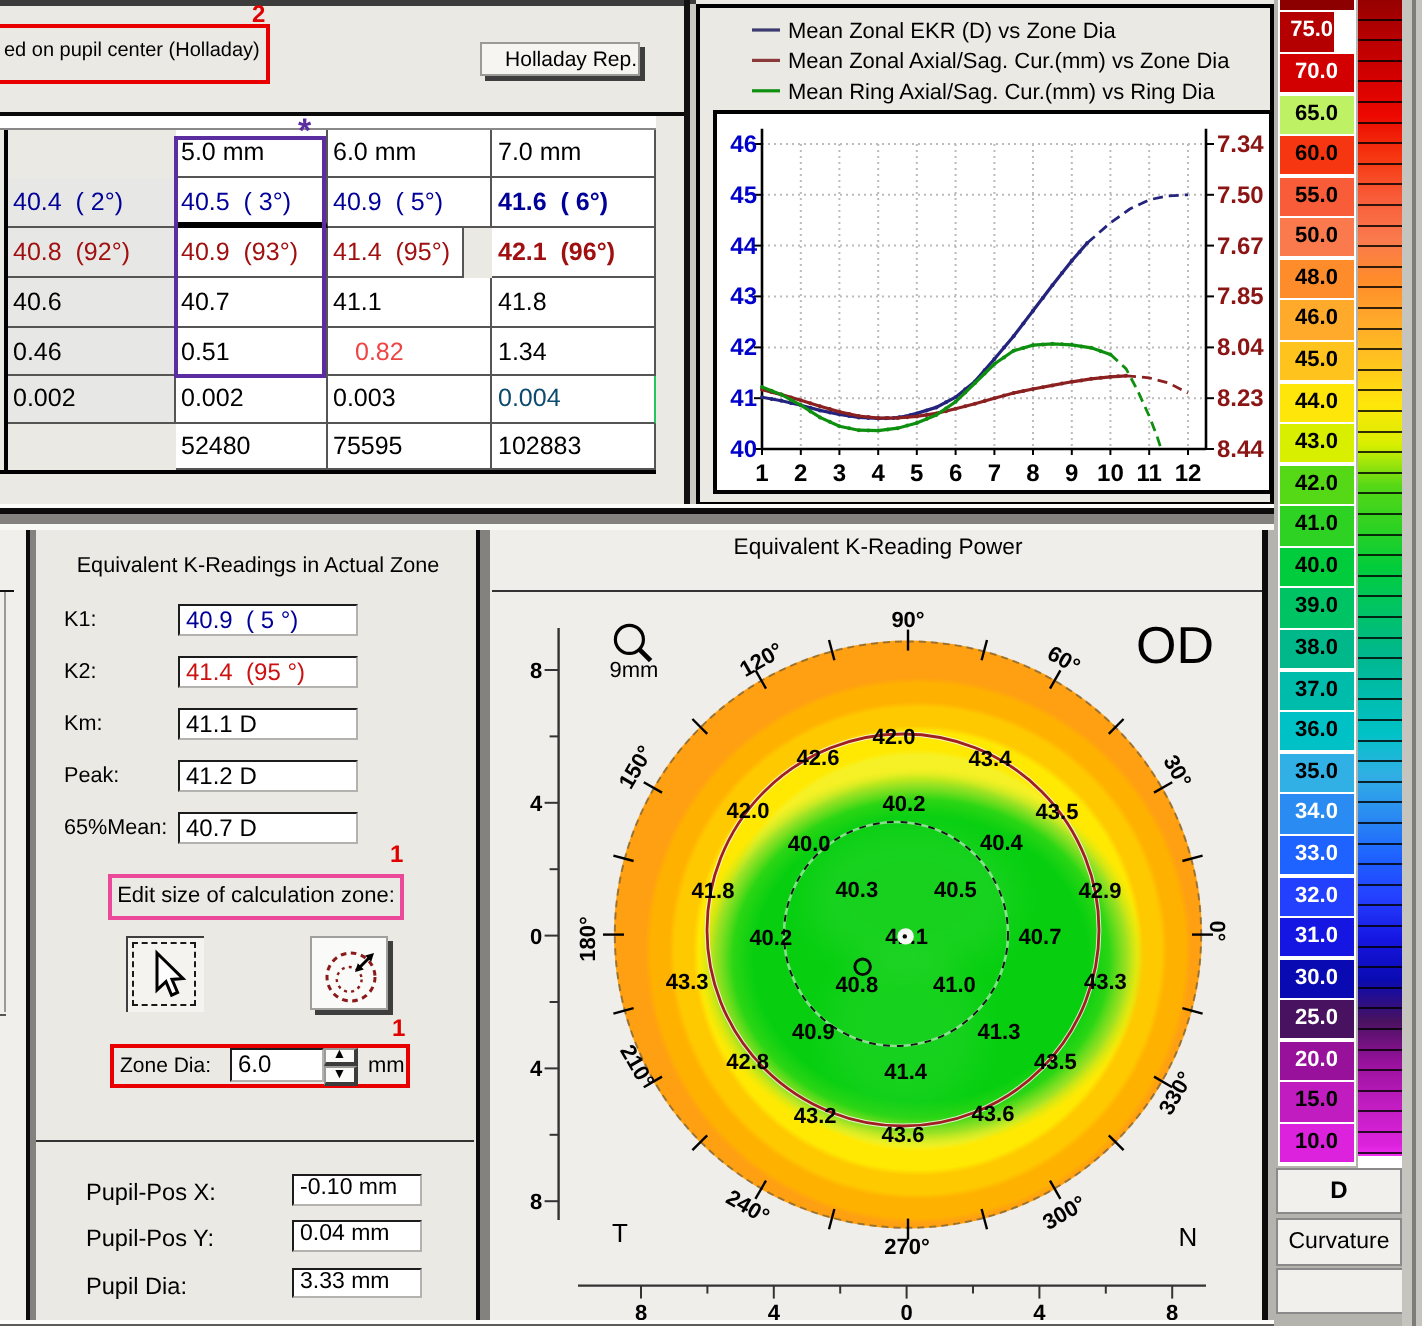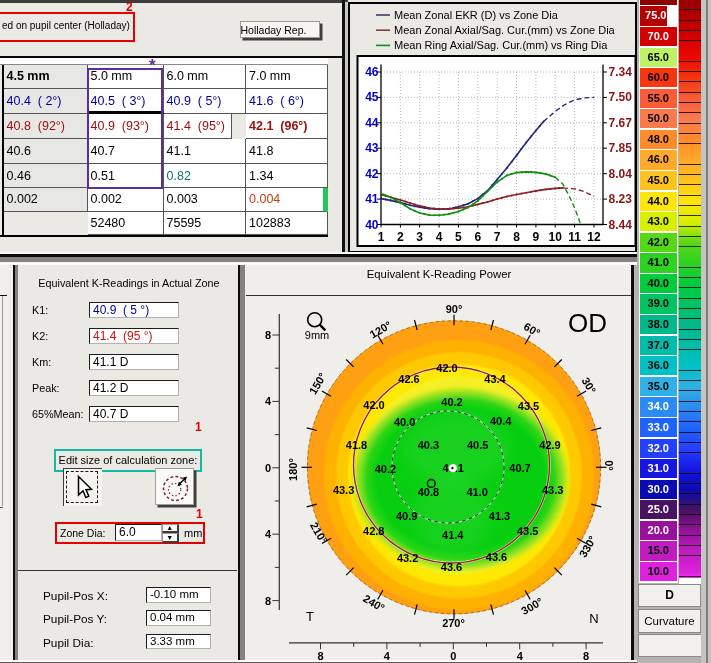--- a/index.html
+++ b/index.html
@@ -1,52 +1,51 @@
 <!DOCTYPE html>
 <html><head><meta charset="utf-8"><style>
 *{margin:0;padding:0;box-sizing:border-box}
 body{width:711px;height:663px;position:relative;background:#ebe9e4;font-family:"Liberation Sans",sans-serif;overflow:hidden}
 .abs{position:absolute}
 </style></head><body>
 <div class="abs" style="left:0;top:0;width:348px;height:2.5px;background:#3c3c3c"></div>
 <div class="abs" style="left:126px;top:0px;width:9px;height:12px;color:#e00000;font-size:12px;font-weight:bold">2</div>
 <div class="abs" style="left:-3px;top:12px;width:138px;height:30px;border:2px solid #e80000;background:#ebe9e4"></div>
 <div class="abs" style="left:2px;top:20px;font-size:10px;color:#000;white-space:nowrap">ed on pupil center (Holladay)</div>
-<div class="abs" style="left:239.5px;top:20.5px;width:80px;height:17.5px;background:#f6f5f2;border:1px solid #9a9a96;box-shadow:2.5px 2.5px 0 #3e3e3e;font-size:10.5px;color:#000;text-align:left;line-height:16px">Holladay Rep.</div>
+<div class="abs" style="left:239.5px;top:20.5px;width:80px;height:17.5px;background:#f6f5f2;border:1px solid #9a9a96;box-shadow:2.5px 2.5px 0 #3e3e3e;font-size:10.5px;color:#000;text-align:right;line-height:16px">Holladay Rep.</div>
 <div class="abs" style="left:0;top:56px;width:342px;height:2px;background:#0a0a0a"></div>
 <div class="abs" style="left:0;top:58px;width:328px;height:7px;background:#fff"></div>
 <div class="abs" style="left:0;top:65px;width:342px;height:173.5px">
 <div class="abs" style="left:0;top:-1px;width:328px;height:1px;background:#888"></div>
 <div class="abs" style="left:0;top:170px;width:328px;height:1.5px;background:#000"></div>
 <div class="abs" style="left:326px;top:0;width:1.5px;height:171.5px;background:#000"></div>
 <div class="abs" style="left:2px;top:0;width:1.5px;height:171.5px;background:#000"></div>
-<div class="abs" style="left:3.5px;top:0px;width:84.0px;height:23.5px;background:#e7e7e6;border-right:1px solid #555;border-bottom:1px solid #555;color:#000;font-size:12.5px;font-weight:bold;line-height:23.5px;padding-left:3px;white-space:nowrap;overflow:hidden">4.5 mm</div>
 <div class="abs" style="left:87.5px;top:0px;width:76.0px;height:23.5px;background:#fff;border-right:1px solid #555;border-bottom:1px solid #555;color:#000;font-size:12.5px;font-weight:normal;line-height:23.5px;padding-left:3px;white-space:nowrap;overflow:hidden">5.0 mm</div>
 <div class="abs" style="left:163.5px;top:0px;width:82.5px;height:23.5px;background:#fff;border-right:1px solid #555;border-bottom:1px solid #555;color:#000;font-size:12.5px;font-weight:normal;line-height:23.5px;padding-left:3px;white-space:nowrap;overflow:hidden">6.0 mm</div>
 <div class="abs" style="left:246px;top:0px;width:81.5px;height:23.5px;background:#fff;border-right:1px solid #555;border-bottom:1px solid #555;color:#000;font-size:12.5px;font-weight:normal;line-height:23.5px;padding-left:3px;white-space:nowrap;overflow:hidden">7.0 mm</div>
 <div class="abs" style="left:3.5px;top:23.5px;width:84.0px;height:25.0px;background:#e7e7e6;border-right:1px solid #555;border-bottom:1px solid #555;color:#000099;font-size:12.5px;font-weight:normal;line-height:25.0px;padding-left:3px;white-space:nowrap;overflow:hidden">40.4&nbsp;&nbsp;( 2°)</div>
 <div class="abs" style="left:87.5px;top:23.5px;width:76.0px;height:25.0px;background:#fff;border-right:1px solid #555;border-bottom:3px solid #000000;color:#000099;font-size:12.5px;font-weight:normal;line-height:25.0px;padding-left:3px;white-space:nowrap;overflow:hidden">40.5&nbsp;&nbsp;( 3°)</div>
 <div class="abs" style="left:163.5px;top:23.5px;width:82.5px;height:25.0px;background:#fff;border-right:1px solid #555;border-bottom:1px solid #555;color:#000099;font-size:12.5px;font-weight:normal;line-height:25.0px;padding-left:3px;white-space:nowrap;overflow:hidden">40.9&nbsp;&nbsp;( 5°)</div>
-<div class="abs" style="left:246px;top:23.5px;width:81.5px;height:25.0px;background:#fff;border-right:1px solid #555;border-bottom:1px solid #555;color:#000099;font-size:12.5px;font-weight:normal;line-height:25.0px;padding-left:3px;white-space:nowrap;overflow:hidden">41.6&nbsp;&nbsp;( 6°)</div>
+<div class="abs" style="left:246px;top:23.5px;width:81.5px;height:25.0px;background:#fff;border-right:1px solid #555;border-bottom:1px solid #555;color:#000099;font-size:12.5px;font-weight:bold;line-height:25.0px;padding-left:3px;white-space:nowrap;overflow:hidden">41.6&nbsp;&nbsp;( 6°)</div>
 <div class="abs" style="left:3.5px;top:48.5px;width:84.0px;height:25.0px;background:#e7e7e6;border-right:1px solid #555;border-bottom:1px solid #555;color:#a01010;font-size:12.5px;font-weight:normal;line-height:25.0px;padding-left:3px;white-space:nowrap;overflow:hidden">40.8&nbsp;&nbsp;(92°)</div>
 <div class="abs" style="left:87.5px;top:48.5px;width:76.0px;height:25.0px;background:#fff;border-right:1px solid #555;border-bottom:1px solid #555;color:#a01010;font-size:12.5px;font-weight:normal;line-height:25.0px;padding-left:3px;white-space:nowrap;overflow:hidden">40.9&nbsp;&nbsp;(93°)</div>
 <div class="abs" style="left:163.5px;top:48.5px;width:68px;height:25.0px;background:#fff;border-right:1px solid #555;border-bottom:1px solid #555;color:#a01010;font-size:12.5px;font-weight:normal;line-height:25.0px;padding-left:3px;white-space:nowrap;overflow:hidden">41.4&nbsp;&nbsp;(95°)</div>
 <div class="abs" style="left:246px;top:48.5px;width:81.5px;height:25.0px;background:#fff;border-right:1px solid #555;border-bottom:1px solid #555;color:#a01010;font-size:12.5px;font-weight:bold;line-height:25.0px;padding-left:3px;white-space:nowrap;overflow:hidden">42.1&nbsp;&nbsp;(96°)</div>
 <div class="abs" style="left:3.5px;top:73.5px;width:84.0px;height:25.0px;background:#e7e7e6;border-right:1px solid #555;border-bottom:1px solid #555;color:#000;font-size:12.5px;font-weight:normal;line-height:25.0px;padding-left:3px;white-space:nowrap;overflow:hidden">40.6</div>
 <div class="abs" style="left:87.5px;top:73.5px;width:76.0px;height:25.0px;background:#fff;border-right:1px solid #555;border-bottom:1px solid #555;color:#000;font-size:12.5px;font-weight:normal;line-height:25.0px;padding-left:3px;white-space:nowrap;overflow:hidden">40.7</div>
 <div class="abs" style="left:163.5px;top:73.5px;width:82.5px;height:25.0px;background:#fff;border-right:1px solid #555;border-bottom:1px solid #555;color:#000;font-size:12.5px;font-weight:normal;line-height:25.0px;padding-left:3px;white-space:nowrap;overflow:hidden">41.1</div>
 <div class="abs" style="left:246px;top:73.5px;width:81.5px;height:25.0px;background:#fff;border-right:1px solid #555;border-bottom:1px solid #555;color:#000;font-size:12.5px;font-weight:normal;line-height:25.0px;padding-left:3px;white-space:nowrap;overflow:hidden">41.8</div>
 <div class="abs" style="left:3.5px;top:98.5px;width:84.0px;height:24.5px;background:#e7e7e6;border-right:1px solid #555;border-bottom:1px solid #555;color:#000;font-size:12.5px;font-weight:normal;line-height:24.5px;padding-left:3px;white-space:nowrap;overflow:hidden">0.46</div>
 <div class="abs" style="left:87.5px;top:98.5px;width:76.0px;height:24.5px;background:#fff;border-right:1px solid #555;border-bottom:1px solid #555;color:#000;font-size:12.5px;font-weight:normal;line-height:24.5px;padding-left:3px;white-space:nowrap;overflow:hidden">0.51</div>
-<div class="abs" style="left:163.5px;top:98.5px;width:82.5px;height:24.5px;background:#fff;border-right:1px solid #555;border-bottom:1px solid #555;color:#0f766e;font-size:12.5px;font-weight:normal;line-height:24.5px;padding-left:3px;white-space:nowrap;overflow:hidden">0.82</div>
+<div class="abs" style="left:163.5px;top:98.5px;width:82.5px;height:24.5px;background:#fff;border-right:1px solid #555;border-bottom:1px solid #555;color:#ef4444;font-size:12.5px;font-weight:normal;line-height:24.5px;padding-left:14px;white-space:nowrap;overflow:hidden">0.82</div>
 <div class="abs" style="left:246px;top:98.5px;width:81.5px;height:24.5px;background:#fff;border-right:1px solid #555;border-bottom:1px solid #555;color:#000;font-size:12.5px;font-weight:normal;line-height:24.5px;padding-left:3px;white-space:nowrap;overflow:hidden">1.34</div>
 <div class="abs" style="left:3.5px;top:123px;width:84.0px;height:23.5px;background:#e7e7e6;border-right:1px solid #555;border-bottom:1px solid #555;color:#000;font-size:12.5px;font-weight:normal;line-height:23.5px;padding-left:3px;white-space:nowrap;overflow:hidden">0.002</div>
 <div class="abs" style="left:87.5px;top:123px;width:76.0px;height:23.5px;background:#fff;border-right:1px solid #555;border-bottom:1px solid #555;color:#000;font-size:12.5px;font-weight:normal;line-height:23.5px;padding-left:3px;white-space:nowrap;overflow:hidden">0.002</div>
 <div class="abs" style="left:163.5px;top:123px;width:82.5px;height:23.5px;background:#fff;border-right:1px solid #555;border-bottom:1px solid #555;color:#000;font-size:12.5px;font-weight:normal;line-height:23.5px;padding-left:3px;white-space:nowrap;overflow:hidden">0.003</div>
-<div class="abs" style="left:246px;top:123px;width:81.5px;height:23.5px;background:#fff;border-right:5px solid #22c55e;border-bottom:1px solid #555;color:#c2410c;font-size:12.5px;font-weight:normal;line-height:23.5px;padding-left:3px;white-space:nowrap;overflow:hidden">0.004</div>
+<div class="abs" style="left:246px;top:123px;width:81.5px;height:23.5px;background:#fff;border-right:1px solid #22c55e;border-bottom:1px solid #555;color:#0c4a6e;font-size:12.5px;font-weight:normal;line-height:23.5px;padding-left:3px;white-space:nowrap;overflow:hidden">0.004</div>
 <div class="abs" style="left:87.5px;top:146.5px;width:76.0px;height:23.5px;background:#fff;border-right:1px solid #555;border-bottom:1px solid #555;color:#000;font-size:12.5px;font-weight:normal;line-height:23.5px;padding-left:3px;white-space:nowrap;overflow:hidden">52480</div>
 <div class="abs" style="left:163.5px;top:146.5px;width:82.5px;height:23.5px;background:#fff;border-right:1px solid #555;border-bottom:1px solid #555;color:#000;font-size:12.5px;font-weight:normal;line-height:23.5px;padding-left:3px;white-space:nowrap;overflow:hidden">75595</div>
 <div class="abs" style="left:246px;top:146.5px;width:81.5px;height:23.5px;background:#fff;border-right:1px solid #555;border-bottom:1px solid #555;color:#000;font-size:12.5px;font-weight:normal;line-height:23.5px;padding-left:3px;white-space:nowrap;overflow:hidden">102883</div>
 </div>
 <div class="abs" style="left:86.5px;top:68px;width:76.5px;height:120.5px;border:2px solid #5b2da0"></div>
 <div class="abs" style="left:149px;top:56px;color:#5b2da0;font-size:17px;font-weight:bold">*</div>
 <div class="abs" style="left:341.5px;top:0;width:3px;height:254.5px;background:#111"></div>
 <div class="abs" style="left:344.5px;top:2px;width:3.5px;height:250px;background:#c9c7c2"></div>
 <svg width="289" height="251" style="position:absolute;left:348px;top:2px" font-family="Liberation Sans, sans-serif">
 <rect x="1" y="1" width="287" height="249" fill="#ebe9e4" stroke="#000" stroke-width="2"></rect>
@@ -306,21 +305,21 @@
 <div class="abs" style="left:89px;top:302px;width:90px;height:16px;background:#fff;border:1px solid #b4b2ae;border-top:1.6px solid #1c1c1c;border-left:1.6px solid #1c1c1c;font-size:12px;color:#000099;line-height:14px;padding-left:3px;white-space:nowrap">40.9&nbsp;&nbsp;( 5 °)</div>
 <div class="abs" style="left:32px;top:330px;font-size:10.8px;color:#000">K2:</div>
 <div class="abs" style="left:89px;top:328px;width:90px;height:16px;background:#fff;border:1px solid #b4b2ae;border-top:1.6px solid #1c1c1c;border-left:1.6px solid #1c1c1c;font-size:12px;color:#cc1111;line-height:14px;padding-left:3px;white-space:nowrap">41.4&nbsp;&nbsp;(95 °)</div>
 <div class="abs" style="left:32px;top:356px;font-size:10.8px;color:#000">Km:</div>
 <div class="abs" style="left:89px;top:354px;width:90px;height:16px;background:#fff;border:1px solid #b4b2ae;border-top:1.6px solid #1c1c1c;border-left:1.6px solid #1c1c1c;font-size:12px;color:#000;line-height:14px;padding-left:3px;white-space:nowrap">41.1 D</div>
 <div class="abs" style="left:32px;top:382px;font-size:10.8px;color:#000">Peak:</div>
 <div class="abs" style="left:89px;top:380px;width:90px;height:16px;background:#fff;border:1px solid #b4b2ae;border-top:1.6px solid #1c1c1c;border-left:1.6px solid #1c1c1c;font-size:12px;color:#000;line-height:14px;padding-left:3px;white-space:nowrap">41.2 D</div>
 <div class="abs" style="left:32px;top:408px;font-size:10.8px;color:#000">65%Mean:</div>
 <div class="abs" style="left:89px;top:406px;width:90px;height:16px;background:#fff;border:1px solid #b4b2ae;border-top:1.6px solid #1c1c1c;border-left:1.6px solid #1c1c1c;font-size:12px;color:#000;line-height:14px;padding-left:3px;white-space:nowrap">40.7 D</div>
 <div class="abs" style="left:195px;top:420px;color:#e00000;font-size:12px;font-weight:bold">1</div>
-<div class="abs" style="left:54px;top:449px;width:148px;height:23px;border:2px solid #14b8a6;font-size:11px;color:#000;text-align:center;line-height:19px;white-space:nowrap">Edit size of calculation zone:</div>
+<div class="abs" style="left:54px;top:437px;width:148px;height:23px;border:2px solid #ec4899;font-size:11px;color:#000;text-align:center;line-height:19px;white-space:nowrap">Edit size of calculation zone:</div>
 <div class="abs" style="left:62.5px;top:467.5px;width:39px;height:38px;background:#f4f3ef;border-top:1.8px solid #3e3e3e;border-left:1.8px solid #3e3e3e"><div class="abs" style="left:2px;top:2px;width:32px;height:32px;border:1px dashed #1a1a1a"></div><svg width="37" height="36">
       <path d="M14.5,7.5 L14.5,26 L19,21.8 L21.8,28.6 L24.8,27.2 L22,20.7 L27.5,20.3 Z" fill="#fdfdfd" stroke="#000" stroke-width="1.5" stroke-linejoin="miter"></path>
     </svg></div>
 <div class="abs" style="left:155.4px;top:467.9px;width:39px;height:37.5px;background:#fafaf8;border:1px solid #a0a09c;box-shadow:2.5px 2.5px 0 #3e3e3e"><svg width="37" height="35.5">
       <circle cx="19.5" cy="19.5" r="12" fill="none" stroke="#8b1a1a" stroke-width="1.5" stroke-dasharray="2.8 2.3"></circle>
       <circle cx="18.6" cy="20.7" r="6.2" fill="none" stroke="#8b1a1a" stroke-width="1.2" stroke-dasharray="1.5 2.1"></circle>
       <line x1="23.5" y1="15" x2="29" y2="9.5" stroke="#000" stroke-width="1.5"></line>
       <path d="M31,7.5 L29.6,11.9 L26.6,8.7 Z" fill="#000"></path>
       <path d="M21.5,17 L25.9,15.8 L22.9,12.6 Z" fill="#000"></path>
     </svg></div>

